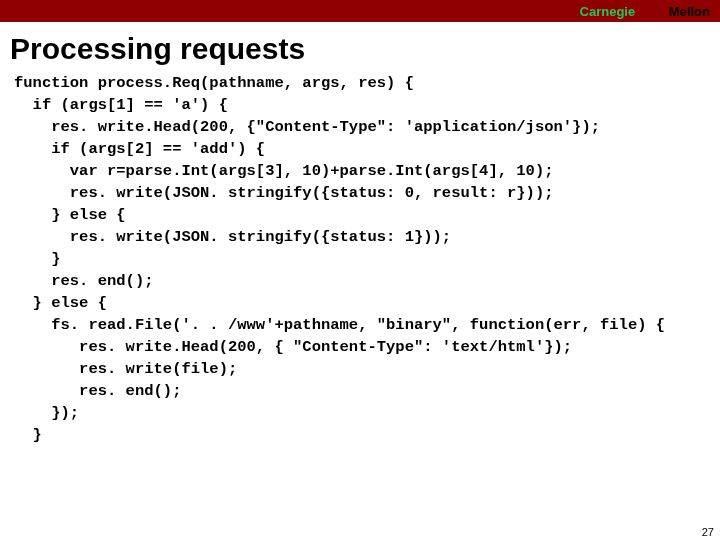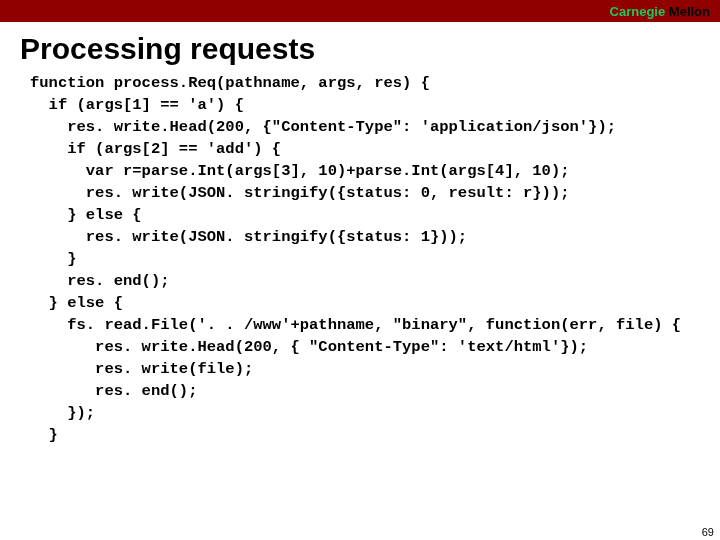--- a/index.html
+++ b/index.html
@@ -21,33 +21,34 @@
       display: flex;
       align-items: center;
       justify-content: flex-end;
       padding-right: 10px;
     }
     .header-text {
       color: #22c55e;
     }
     .header-black {
       color: #000;
+      margin-left: 30px;
     }
     .title {
       font-size: 30px;
       font-weight: bold;
       color: #000;
-      padding: 10px 0 6px 20px;
+      padding: 10px 0 6px 10px;
     }
     .code-block {
       font-family: "Courier New", Courier, monospace;
       font-size: 15.5px;
       font-weight: bold;
       line-height: 1.42;
-      padding: 0 10px 0 30px;
+      padding: 0 10px 0 14px;
       white-space: pre;
       color: #000;
     }
     .slide-number {
       position: absolute;
       bottom: 2px;
       right: 6px;
       font-size: 11px;
       color: #000;
     }
@@ -72,13 +73,13 @@
     }
     res. end();
   } else {
     fs. read.File('. . /www'+pathname, "binary", function(err, file) {
        res. write.Head(200, { "Content-Type": 'text/html'});
        res. write(file);
        res. end();
     });
   }</div>
 
-<div class="slide-number">69</div>
+<div class="slide-number">27</div>
 
 </body></html>

